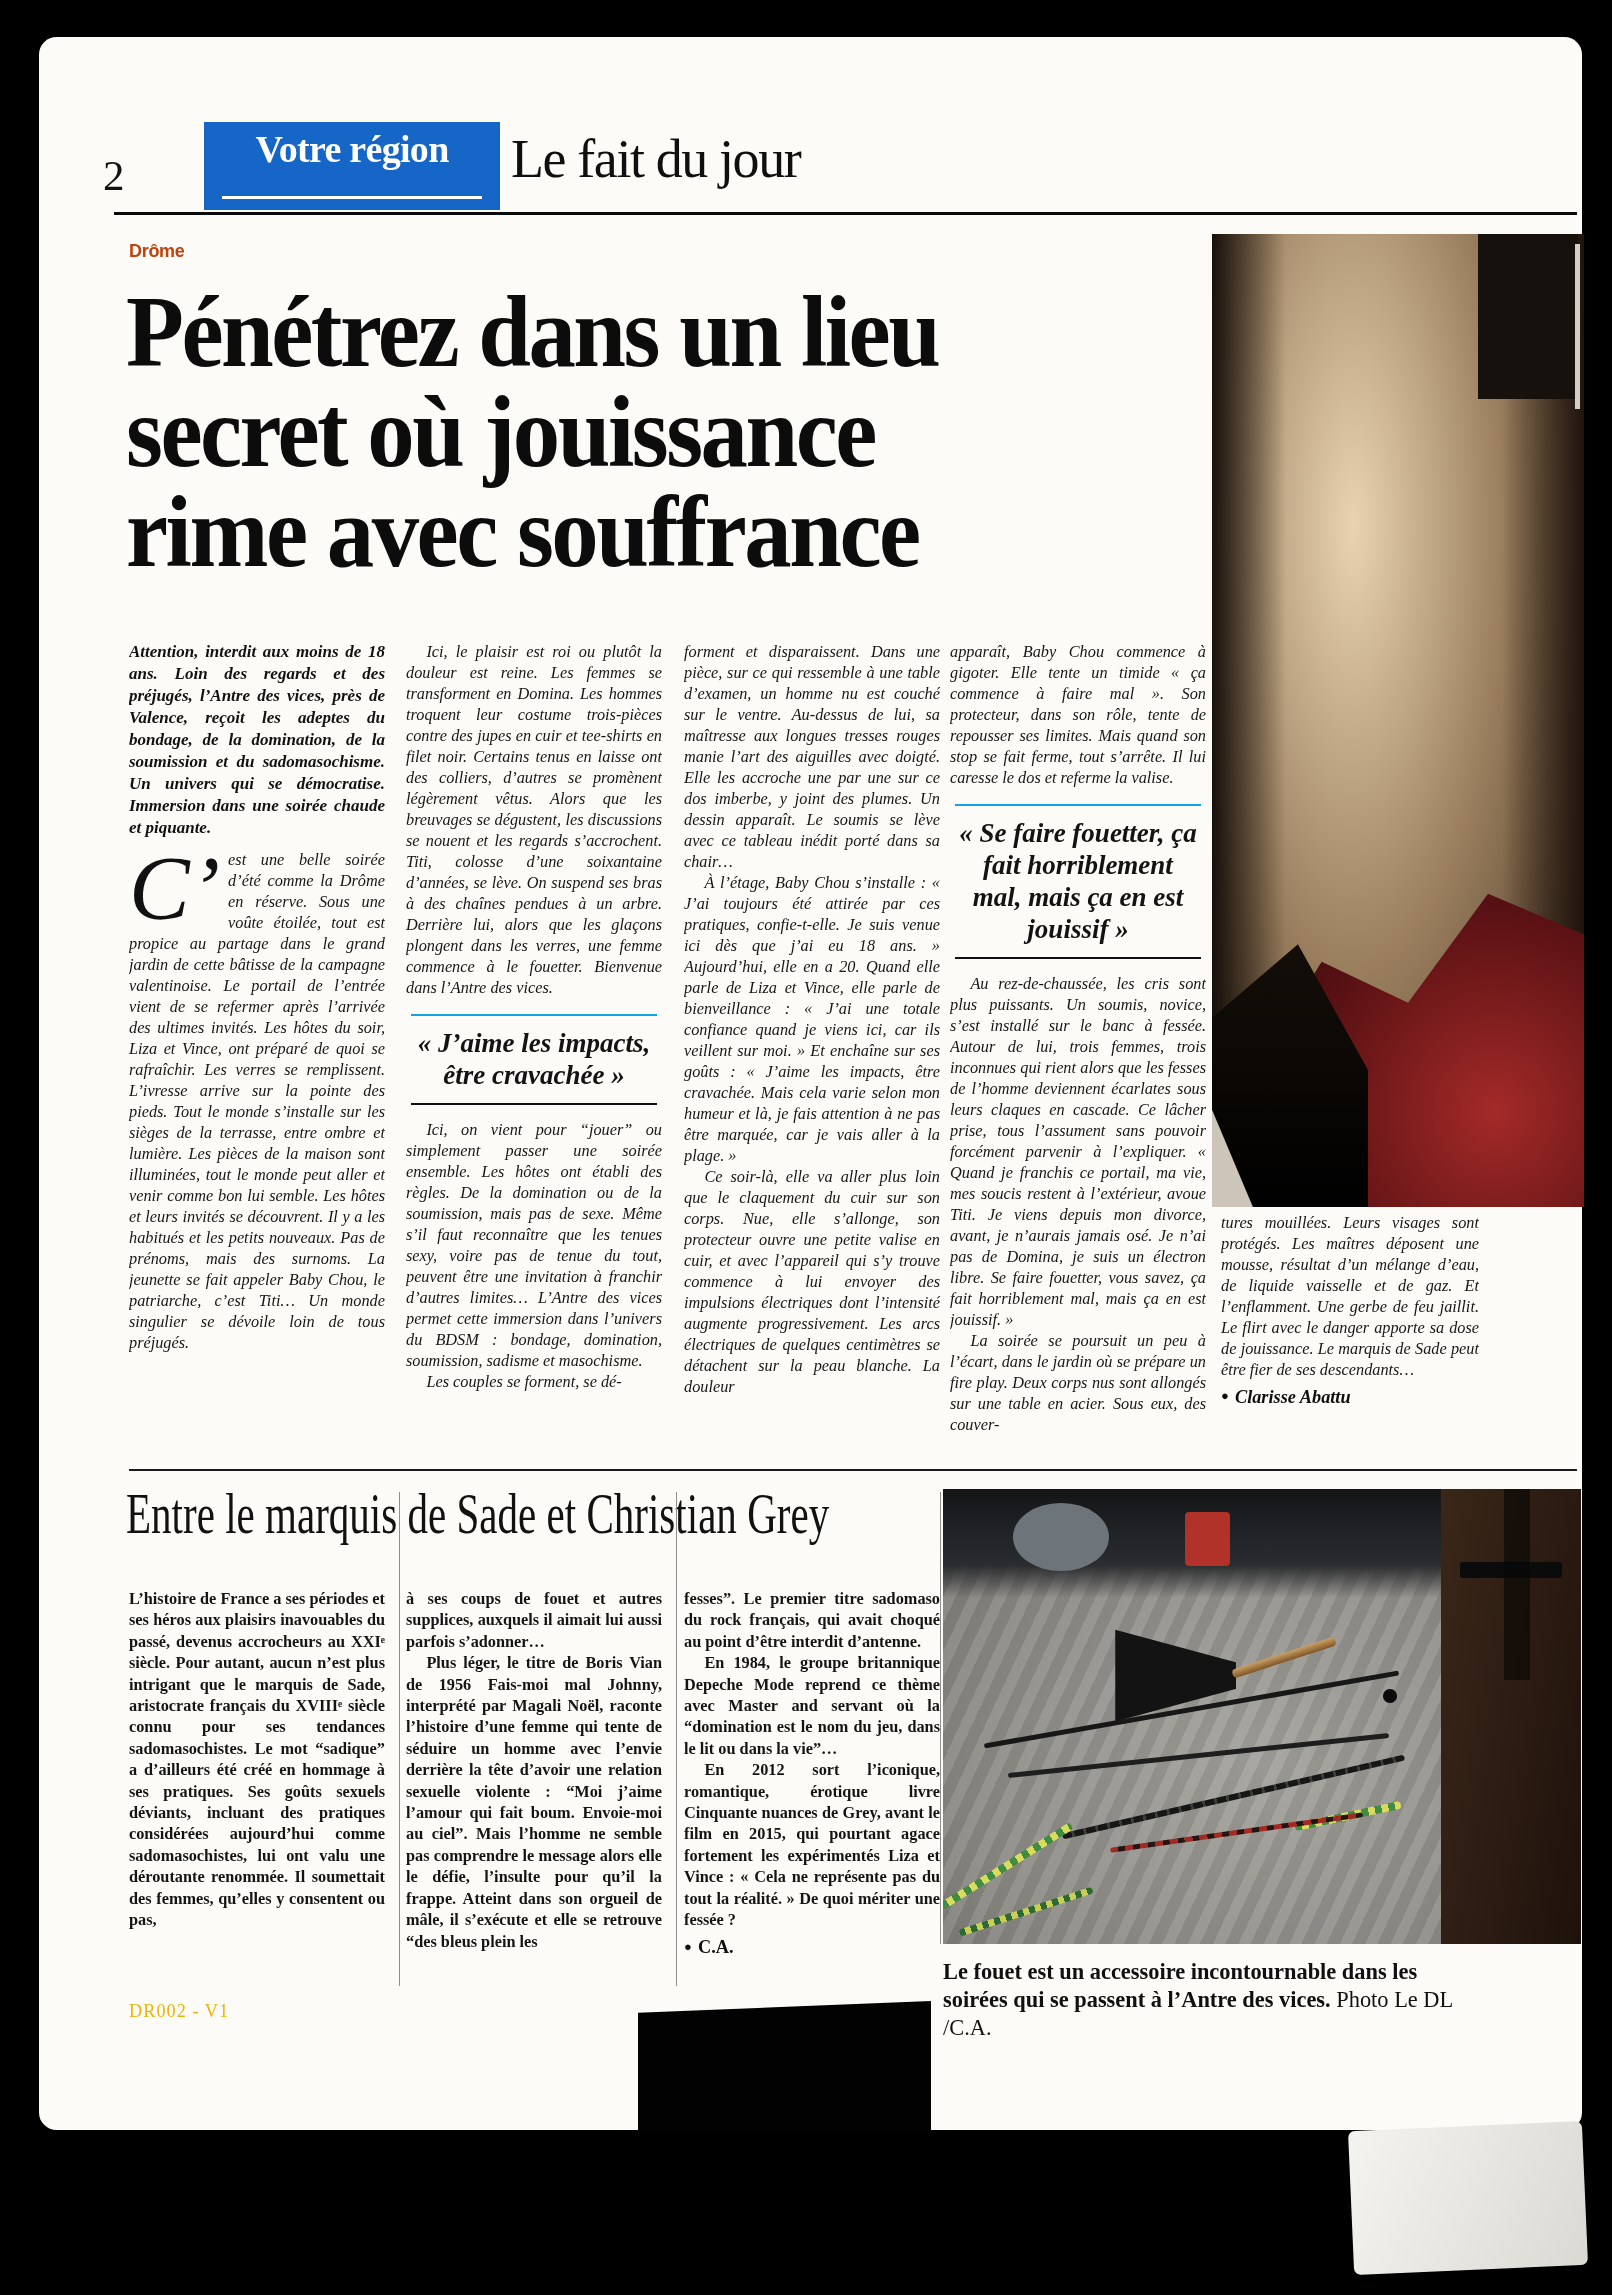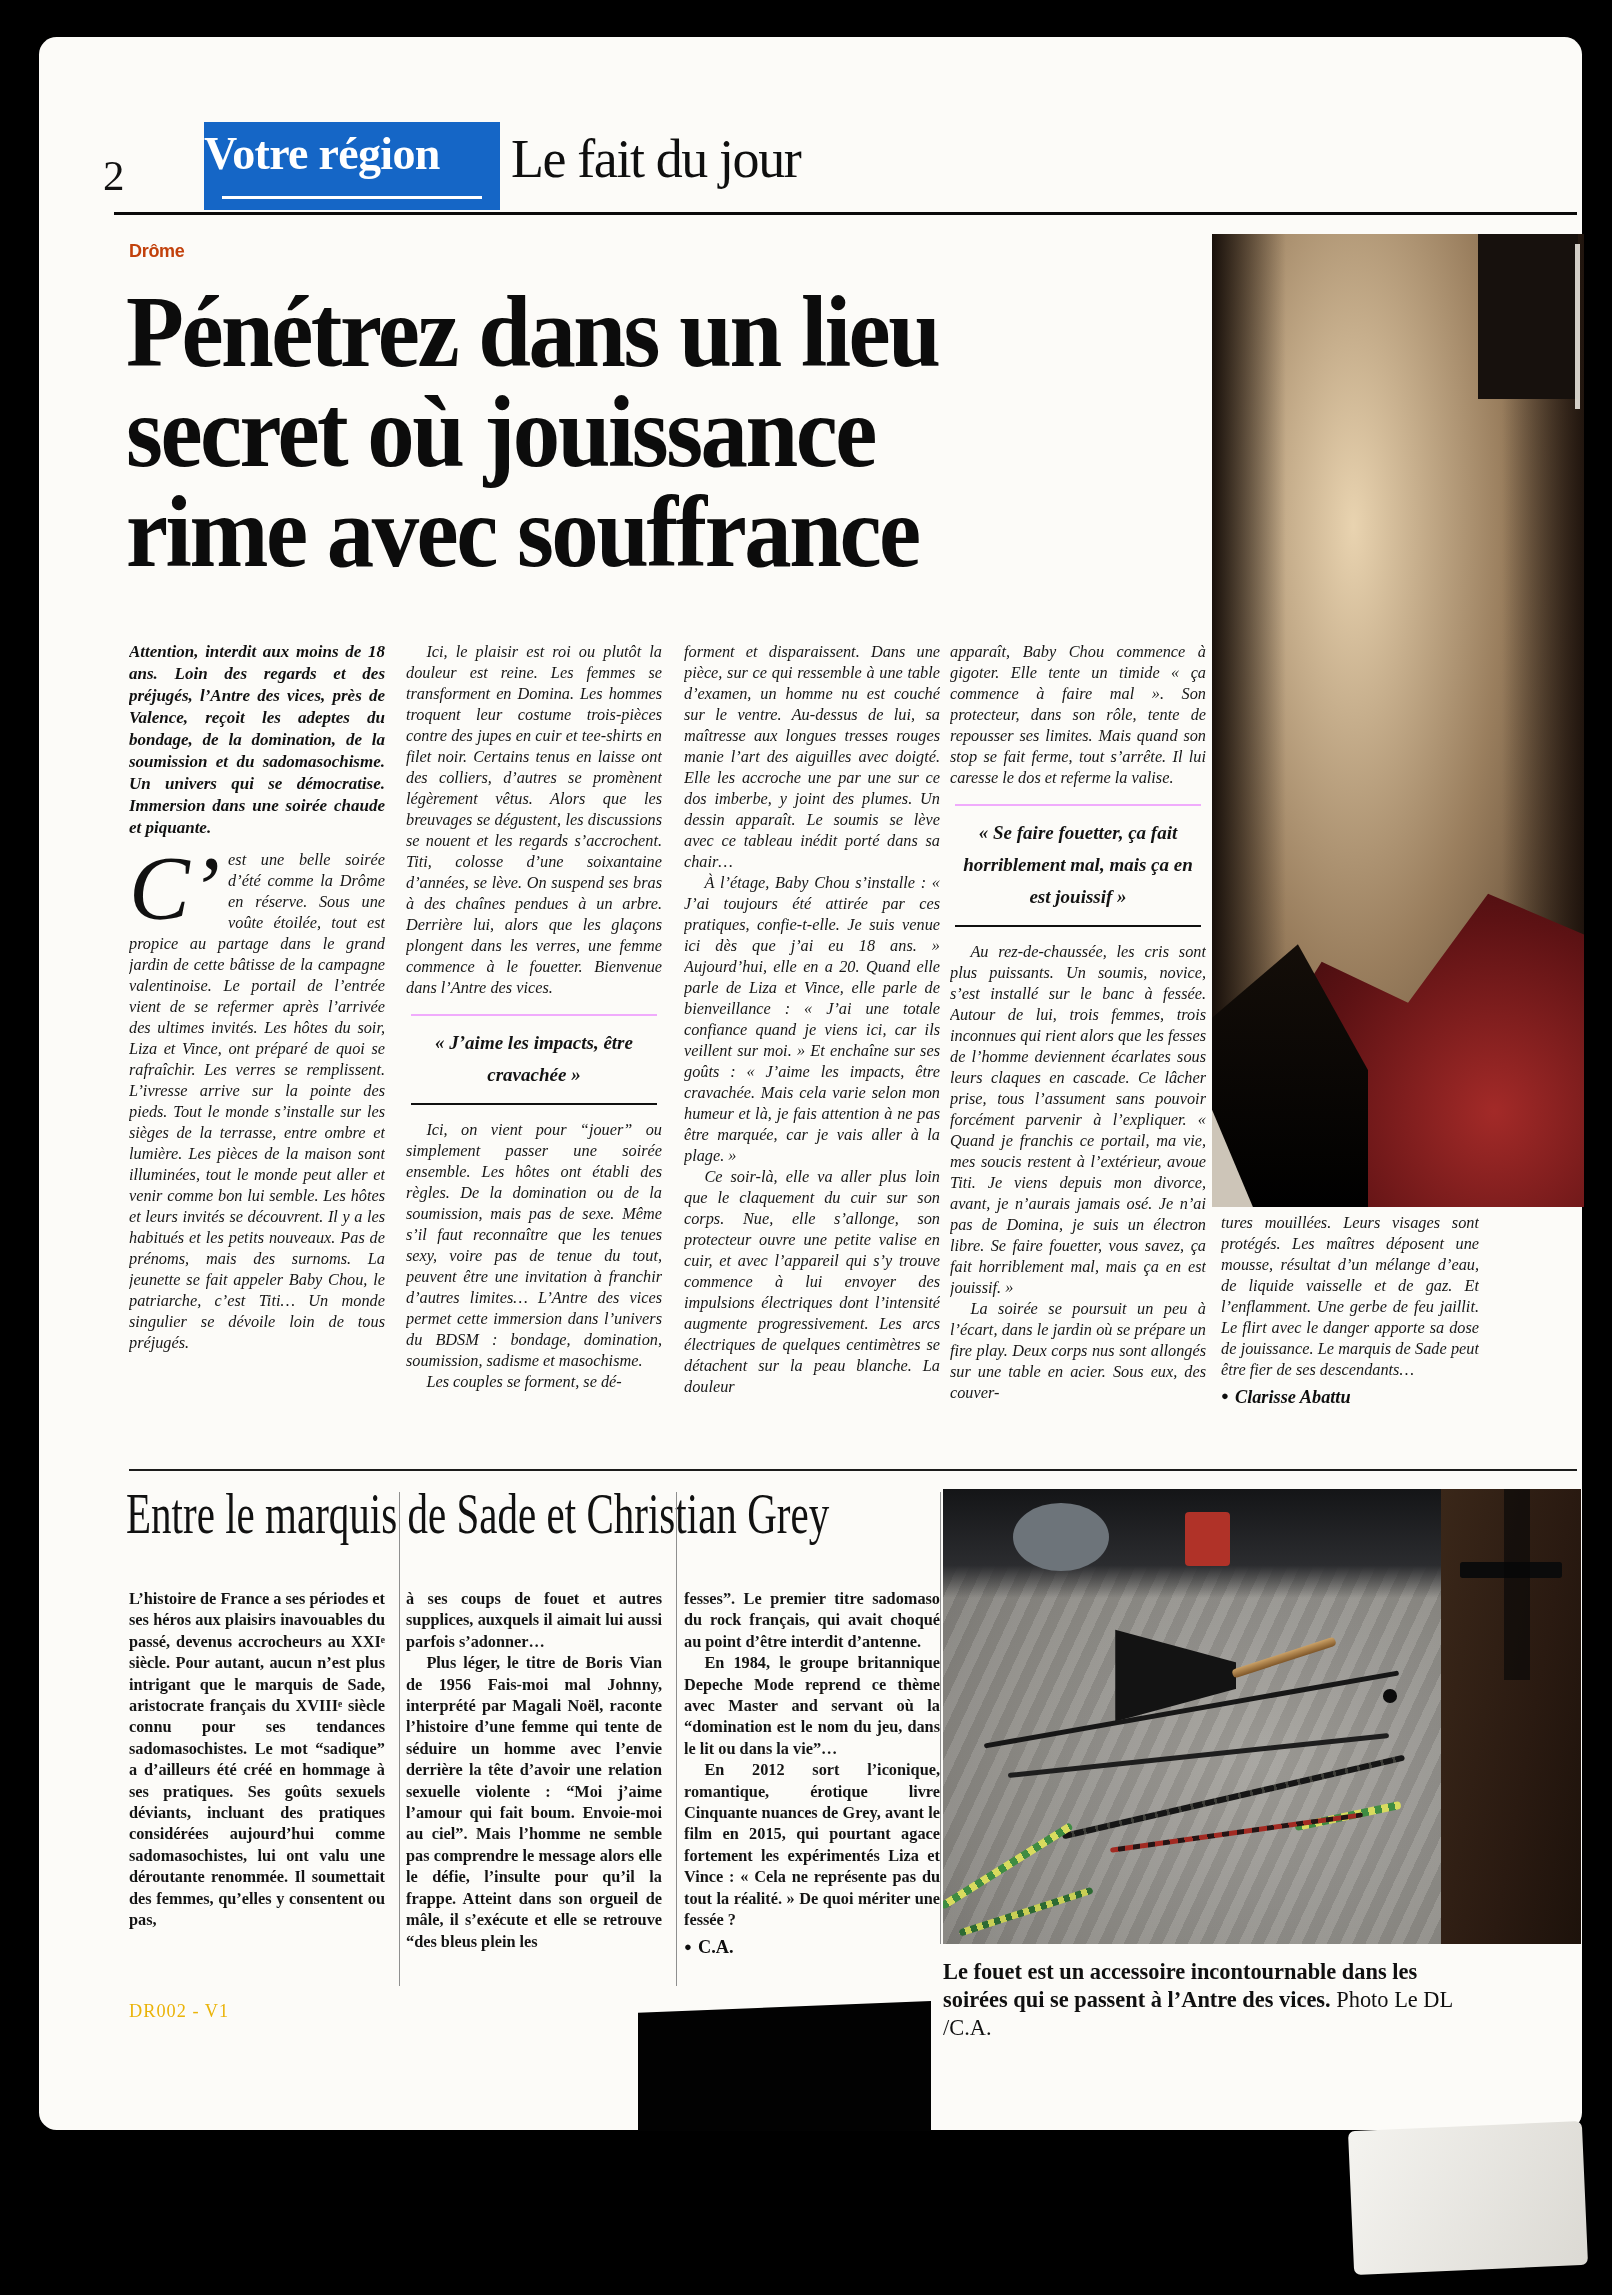--- a/index.html
+++ b/index.html
@@ -11,22 +11,22 @@
   .page{
     position:absolute;left:39px;top:37px;width:1543px;height:2093px;
     background:#fcfbf8;border-radius:17.6px;
   }
   
   .pageno{left:103px;top:151px;font-size:43px;color:#111;}
   .section-box{
     left:204px;top:122px;width:296px;height:88px;background:#1566c6;
   }
   .section-box .lbl{
-    position:absolute;left:0;right:0;top:5.4px;text-align:left;
-    font-weight:700;font-size:46px;color:#fff;letter-spacing:-0.7px;
+    position:absolute;left:0;right:0;top:5.4px;text-align:center;
+    font-weight:700;font-size:38px;color:#fff;letter-spacing:-0.7px;
   }
   .section-box .ul{
     position:absolute;left:17.6px;right:17.6px;bottom:11px;height:3.4px;background:#fff;
   }
   .edition{left:511px;top:128px;font-size:54px;color:#0f0f0f;letter-spacing:-1.4px;}
   .mast-rule{left:114px;top:212px;width:1463px;height:2.7px;background:#0a0a0a;}
   
   .kicker{left:129px;top:241px;font-weight:700;font-size:18px;color:#c2410c;font-family:"Liberation Sans",sans-serif;letter-spacing:-0.3px;}
   .headline{
     left:126px;top:282px;font-weight:700;font-size:102px;line-height:100px;
@@ -37,22 +37,22 @@
   #c1{left:129px}#c2{left:406px}#c3{left:684px}#c4{left:950px}
   #c5{left:1221px;top:1212px;height:244px;width:258px;}
   .bp{font-size:16.3px;line-height:21px;text-align:justify;margin:0 0 0 0;color:#161616;hyphens:auto;}
   .ind{text-indent:20.4px;}
   .intro{font-weight:700;font-size:17px;line-height:22px;margin-bottom:9.5px;color:#111;}
   .dropcap{
     float:left;font-size:91px;line-height:69px;padding:5.4px 8.1px 0 0;color:#111;
   }
   .subhead{
     margin:16.3px 5.4px 13.6px;padding:11px 2.7px 12.2px;
-    border-top:2px solid #f0abfc;border-bottom:2px solid #101010;
-    font-weight:700;font-size:19px;line-height:32px;text-align:center;color:#131313;text-indent:0;
+    border-top:2px solid #0ea5e9;border-bottom:2px solid #101010;
+    font-weight:700;font-size:27px;line-height:32px;text-align:center;color:#131313;text-indent:0;
   }
   .byline{margin-top:6.8px;font-weight:700;font-size:18.3px;color:#0e0e0e;}
   .byline .dot{font-size:13px;vertical-align:2.7px;margin-right:6.1px;}
   
   .photo1{left:1212px;top:234px;width:372px;height:973px;overflow:hidden;background:#8d7355;}
   .p1-glow{position:absolute;inset:0;background:radial-gradient(ellipse at 38% 30%, rgba(243,222,186,.9), rgba(178,148,111,.35) 46%, rgba(52,34,20,.6) 82%);}
   .p1-left{position:absolute;left:0;top:0;width:20%;height:100%;background:linear-gradient(to right, rgba(18,11,7,.95), rgba(18,11,7,0));}
   .p1-right{position:absolute;right:0;top:0;width:22%;height:100%;background:linear-gradient(to left, rgba(24,14,9,.9), rgba(24,14,9,0));}
   .p1-frame{position:absolute;right:1.5%;top:0;width:27%;height:17%;background:#17110d;}
   .p1-frame-edge{position:absolute;right:1%;top:1%;width:5.4px;height:17%;background:rgba(243,240,232,.85);}

